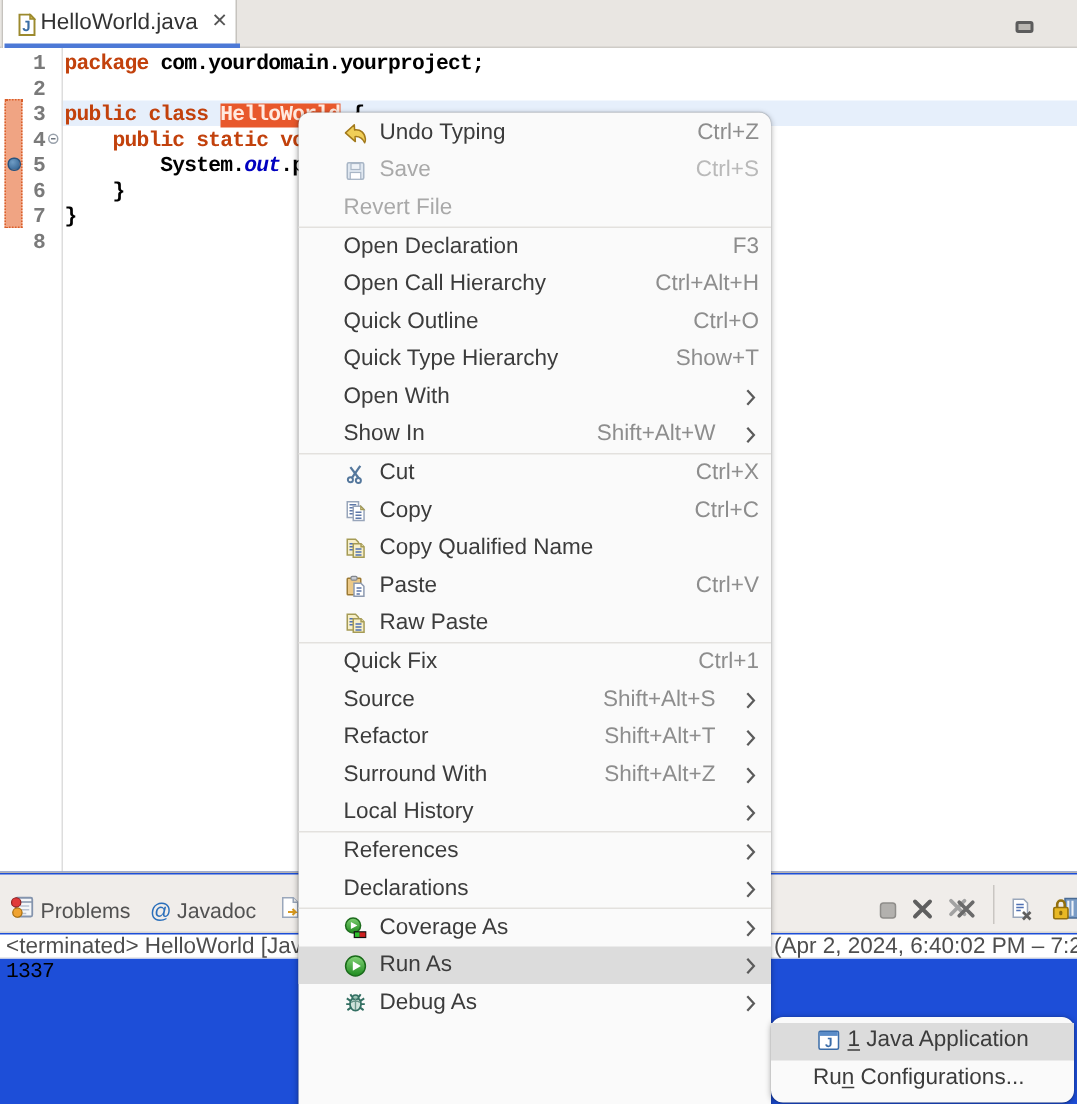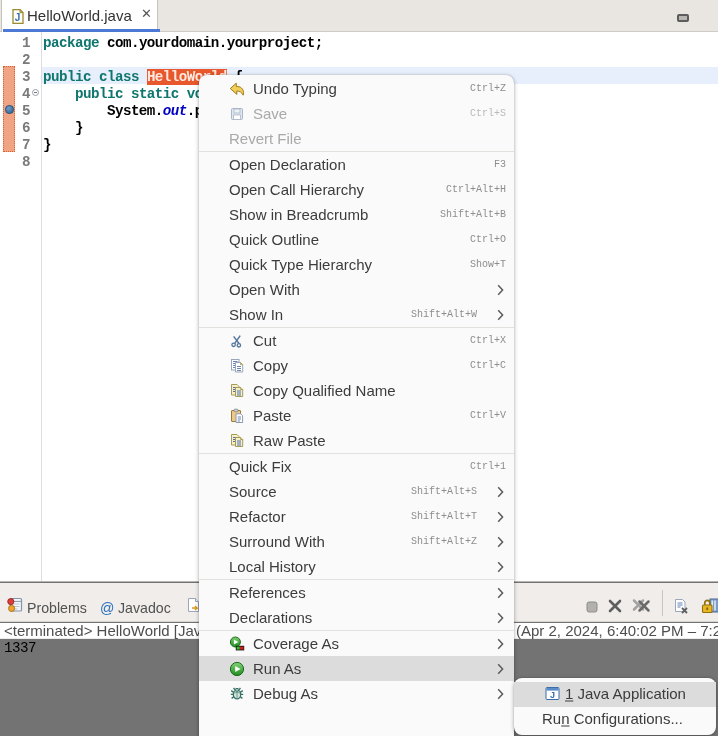--- a/index.html
+++ b/index.html
@@ -27,47 +27,47 @@
   border:1px dotted #d95f2b;}
 #bpdot{position:absolute;left:5.4px;top:73.4px;width:8.2px;height:8.2px;border-radius:50%;
   background:radial-gradient(circle at 35% 30%,#6f9cc4,#2d5e8e);border:1px solid #29547f;}
 #foldm{position:absolute;left:31.6px;top:56.6px;width:7.6px;height:7.6px;border-radius:50%;
   border:1px solid #99a1ab;background:#fff;}
 #foldm:after{content:"";position:absolute;left:1.1px;top:2.6px;width:3.6px;height:1px;background:#6d757f;}
 #lnums,#code{position:absolute;top:3px;font-family:"Liberation Mono",monospace;
   font-size:14.2px;letter-spacing:-0.525px;line-height:17px;white-space:pre;}
 #lnums{left:8px;width:22px;text-align:right;color:#7a7a7a;font-weight:bold;}
 #code{left:43px;color:#000;font-weight:bold;}
-.kw{color:#0f766e;font-weight:bold;text-align:right;}
+.kw{color:#c2410c;font-weight:bold;text-align:right;}
 .fld{color:#0000c0;font-weight:bold;font-style:italic;}
 .sel{background:#e8582c;color:#ffe9df;}
 
 
-#bottom{position:absolute;left:0;top:581px;width:718px;height:155px;background:#737373;
+#bottom{position:absolute;left:0;top:581px;width:718px;height:155px;background:#1d4ed8;
   border-top:1px solid #b8b4af;}
 #bstrip{position:absolute;left:0;top:1px;width:718px;height:39px;background:#f0edea;
   border-bottom:1px solid #d8d5d0;}
 .btxt{position:absolute;top:17px;font-size:14.2px;color:#525252;}
 #consoletitle{position:absolute;left:0;top:41px;width:718px;height:16px;background:#fff;
   font-size:15px;color:#4e4e4e;white-space:nowrap;border-bottom:1px solid #ebebe9;}
 #c1337{position:absolute;left:4px;top:58px;font-family:"Liberation Mono",monospace;
   font-size:14.2px;letter-spacing:-0.525px;color:#000;font-weight:normal;}
 .tbico{position:absolute;top:14px;width:16px;height:16px;}
 
 
 #menu{position:absolute;left:199px;top:75px;width:315px;height:680px;background:#fafafa;
   border-radius:8px;box-shadow:0 1px 4px rgba(0,0,0,.33),0 0 1px rgba(0,0,0,.28);
   padding-top:1px;z-index:5;}
 .mrow{position:relative;height:25px;}
 .mrow.hl{background:#dcdcdc;}
 .msep{height:1px;background:#e3e1de;}
 .ml{position:absolute;left:54px;top:calc(50% - 1px);transform:translateY(-50%);font-size:15px;color:#3c3c3c;white-space:nowrap;}
 .ml.noi{left:30px;}
 .ml.dis{color:#a9a9a9;}
-.msc{position:absolute;right:8px;top:calc(50% - 1px);transform:translateY(-50%);font-size:10px;color:#8d8d8d;font-family:Liberation Mono, monospace;}
+.msc{position:absolute;right:8px;top:calc(50% - 1px);transform:translateY(-50%);font-size:15px;color:#8d8d8d;}
 .msc.wa{right:37px;}
 .msc.dis{color:#b9b9b9;}
 .arr{position:absolute;right:10px;top:6.7px;width:7px;height:12px;}
 .ico{position:absolute;left:30px;top:4.5px;width:16px;height:16px;}
 
 
 #submenu{position:absolute;left:514px;top:678px;width:202px;height:57px;background:#fafafa;
   border-radius:8px;box-shadow:0 1px 4px rgba(0,0,0,.33),0 0 1px rgba(0,0,0,.28);
   padding-top:3.5px;z-index:6;}
 .srow{position:relative;height:25px;}
@@ -188,24 +188,20 @@
 <div class="msep"></div>
 <div class="mrow">
         <span class="ml noi">Open Declaration</span>
         <span class="msc">F3</span>
       </div>
 <div class="mrow">
         <span class="ml noi">Open Call Hierarchy</span>
         <span class="msc">Ctrl+Alt+H</span>
       </div>
 <div class="mrow">
-        <span class="ml noi">Show in Breadcrumb</span>
-        <span class="msc">Shift+Alt+B</span>
-      </div>
-<div class="mrow">
         <span class="ml noi">Quick Outline</span>
         <span class="msc">Ctrl+O</span>
       </div>
 <div class="mrow">
         <span class="ml noi">Quick Type Hierarchy</span>
         <span class="msc">Show+T</span>
       </div>
 <div class="mrow">
         <span class="ml noi">Open With</span>
         <svg class="arr" viewBox="0 0 7 12">

